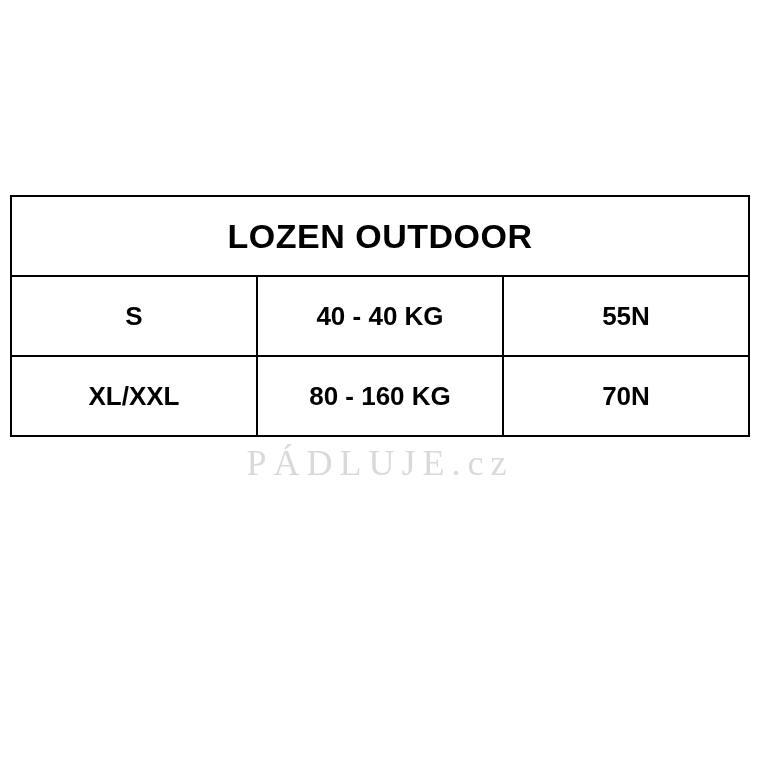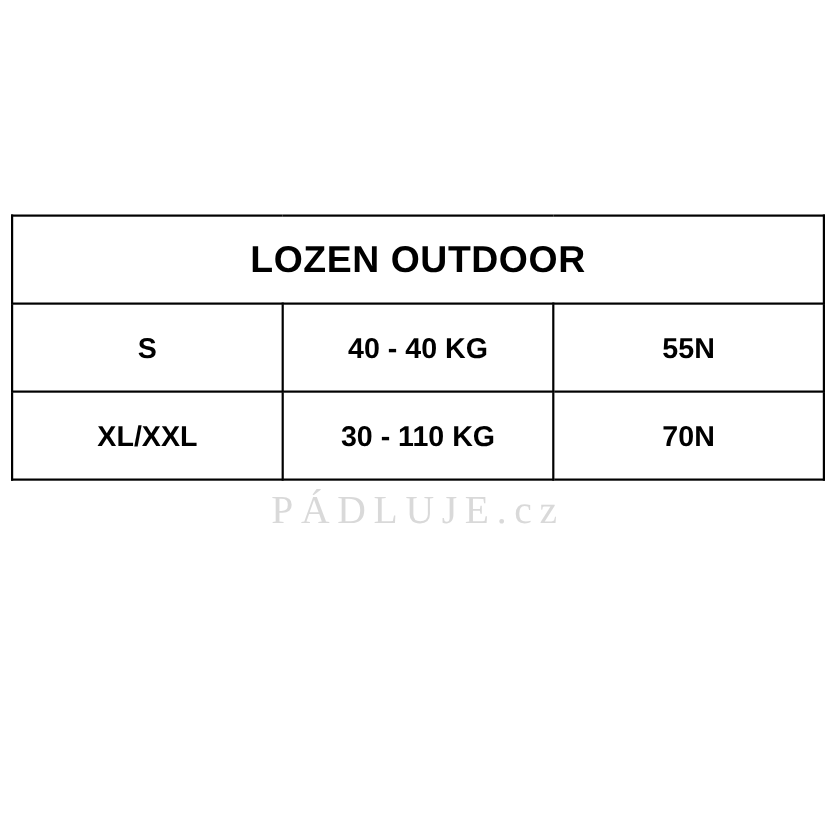--- a/index.html
+++ b/index.html
@@ -87,21 +87,21 @@
       <tr>
         <td class="title-cell" colspan="3">LOZEN OUTDOOR</td>
       </tr>
       <tr>
         <td class="row-cell col-size">S</td>
         <td class="row-cell col-weight">40 - 40 KG</td>
         <td class="row-cell col-force">55N</td>
       </tr>
       <tr>
         <td class="row-cell col-size">XL/XXL</td>
-        <td class="row-cell col-weight">30 - 110 KG</td>
+        <td class="row-cell col-weight">80 - 160 KG</td>
         <td class="row-cell col-force">70N</td>
       </tr>
     </tbody>
   </table>
 
   <div class="watermark">
     <span class="watermark-text">PÁDLUJE.cz</span>
   </div>
 
 </div>

